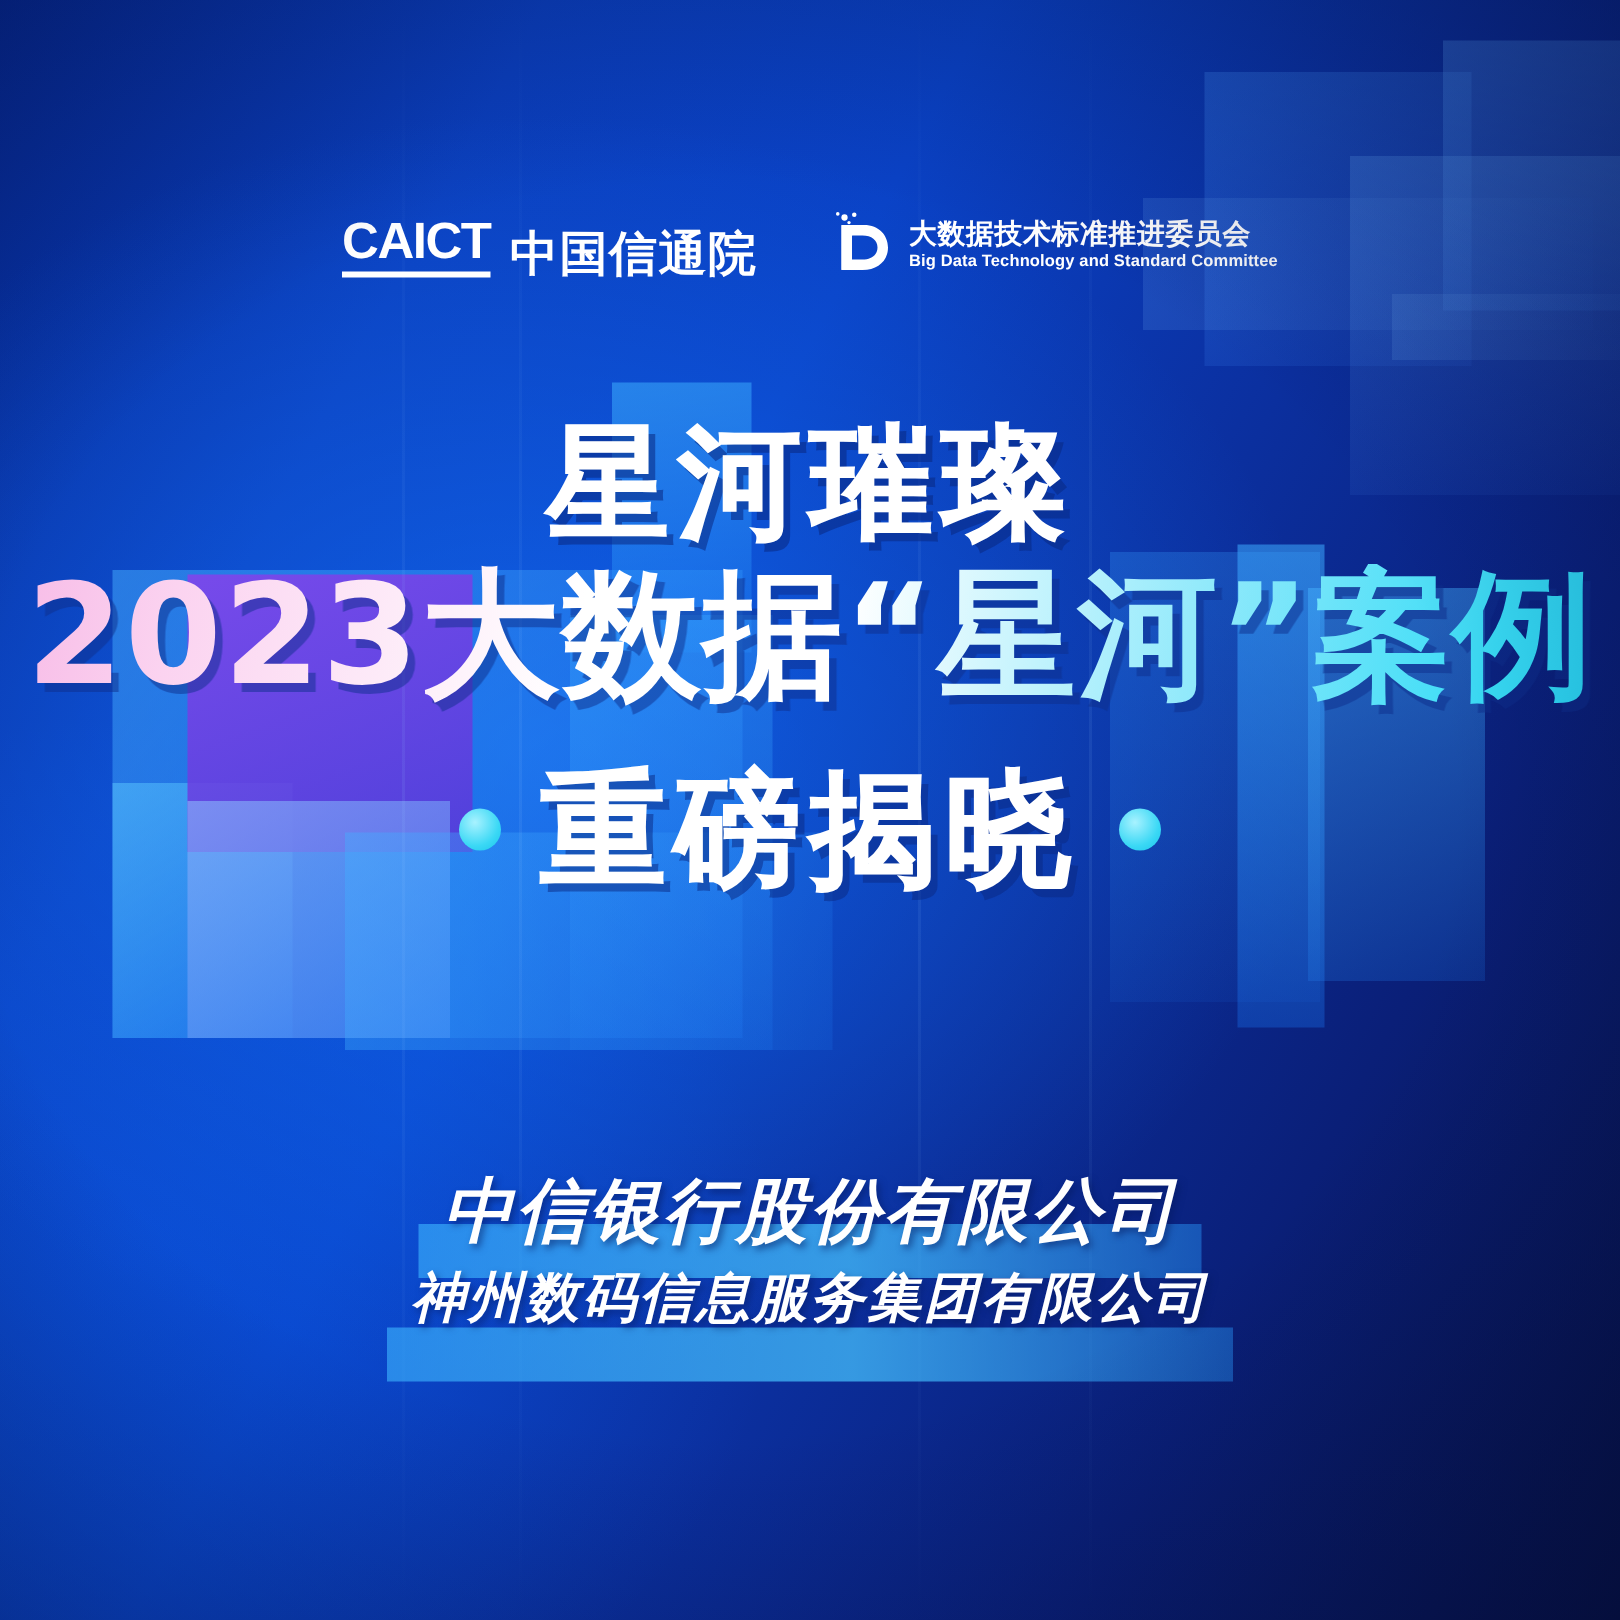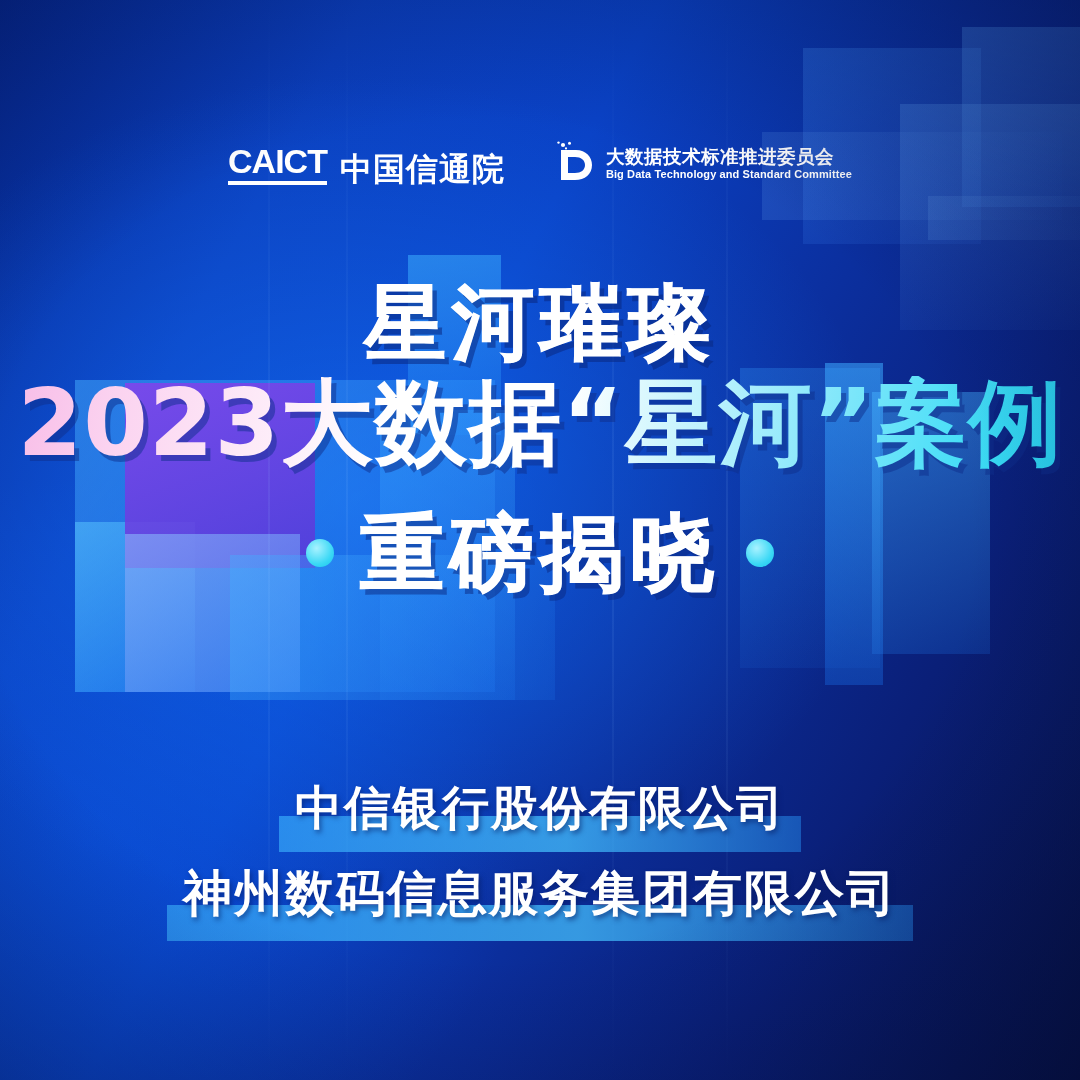--- a/index.html
+++ b/index.html
@@ -117,23 +117,23 @@
     color:#ffffff;
     text-shadow:5px 6px 0 rgba(10,40,130,.5);
     -webkit-text-stroke:1px #ffffff;
   }
 
   
   .winners{position:absolute;left:0;top:778px;width:1080px;text-align:center;}
   .winner{position:relative;display:inline-block;padding:2px 16px 8px;
           font-family:"DejaVu Sans","Liberation Sans",sans-serif;
           font-weight:bold;color:#ffffff;line-height:1.18;letter-spacing:2px;
-          text-shadow:2px 3px 5px rgba(5,25,95,.55);}
+          text-shadow:2px 3px 5px rgba(5,25,95,.55);font-style:italic;}
   .w1{font-size:47px;}
-  .w2{font-size:49px;margin-top:20px;}
+  .w2{font-size:36px;}
   .hilite{position:absolute;left:0;height:36px;pointer-events:none;}
   .w1 .hilite{top:38px;width:100%;
      background:linear-gradient(90deg,rgba(60,180,255,.62),rgba(70,195,255,.72) 55%,rgba(40,150,250,.45));}
   .w2 .hilite{top:42px;width:100%;
      background:linear-gradient(90deg,rgba(60,180,255,.62),rgba(70,195,255,.72) 55%,rgba(40,150,250,.45));}
   .wtext{position:relative;z-index:2;}
 
   
   .vig{position:absolute;inset:0;pointer-events:none;
        background:radial-gradient(ellipse 900px 760px at 44% 50%, rgba(0,0,0,0) 55%, rgba(2,10,50,.45) 100%);}

